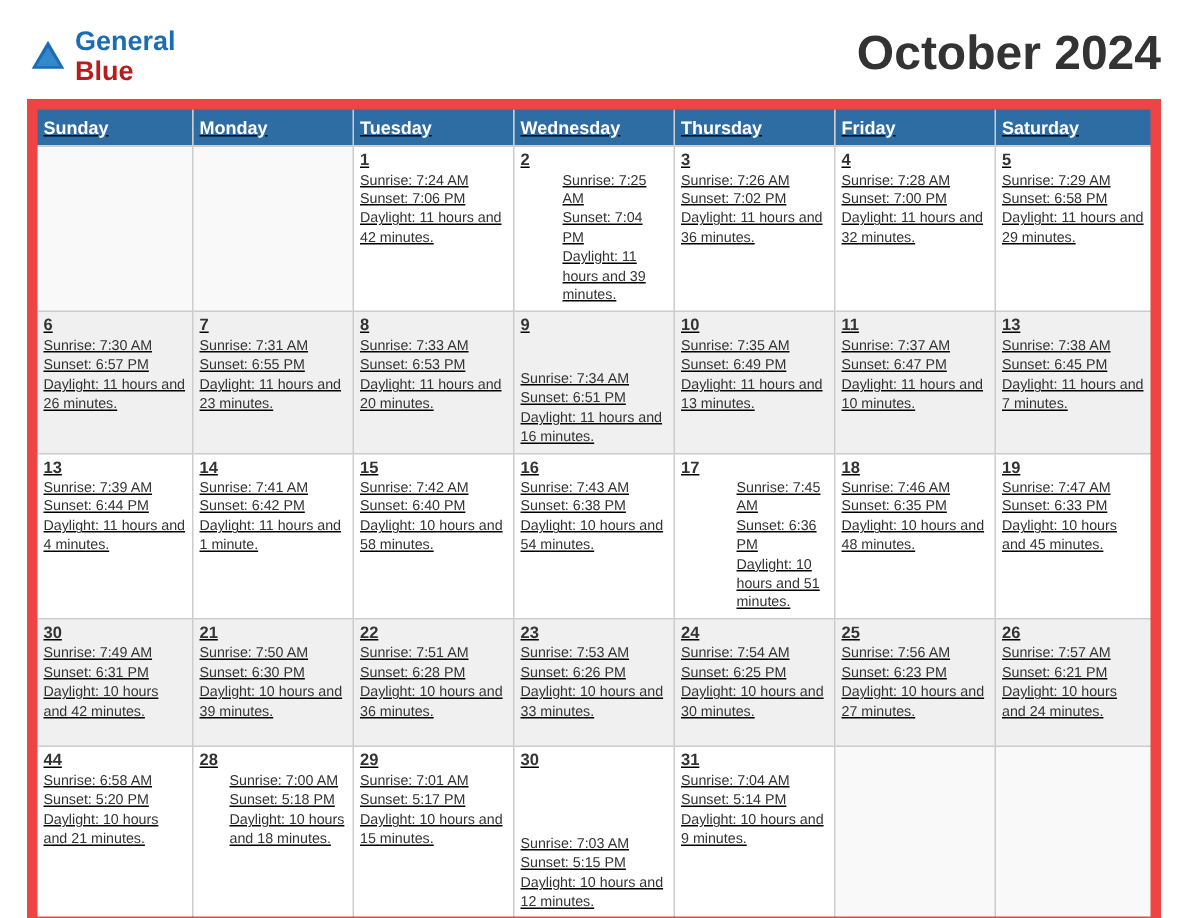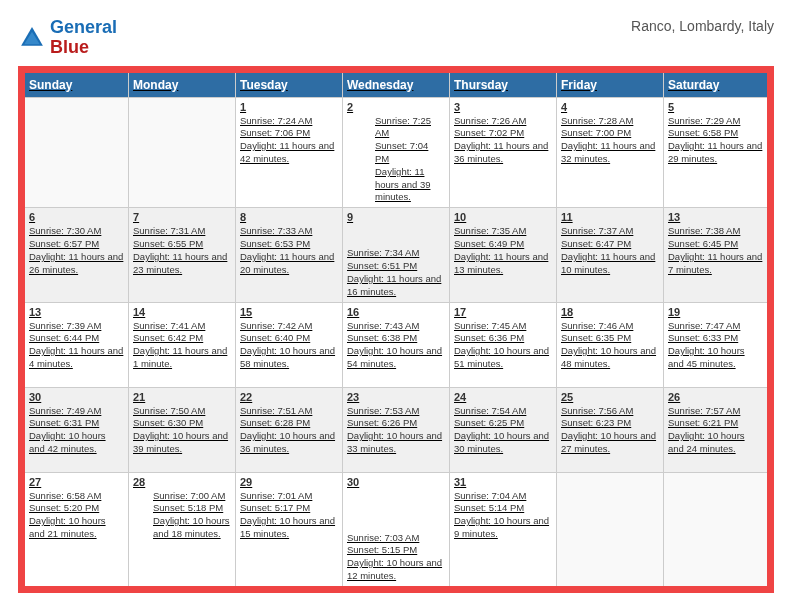--- a/index.html
+++ b/index.html
@@ -108,21 +108,21 @@
       <svg class="logo-icon" viewBox="0 0 36 36">
         <polygon points="18,4 32,28 4,28" fill="#1a6db5"></polygon>
         <polygon points="18,10 28,26 8,26" fill="#4fa3e0" opacity="0.5"></polygon>
       </svg>
       <div class="logo-text">
         <div><span>General</span></div>
         <div><span style="color:#b91c1c">Blue</span></div>
       </div>
     </div>
     <div class="title-block">
-      <div class="subtitle">Ranco, Lombardy, Italy</div>
+      <div class="month-title">October 2024</div>
     </div>
   </div>
 
   <table class="calendar">
     <thead>
       <tr>
       <th>Sunday</th>
           <th>Monday</th>
           <th>Tuesday</th>
           <th>Wednesday</th>
@@ -230,21 +230,21 @@
 Daylight: 10 hours and 58 minutes.</div>
           </td>
           <td>
             <div class="day-num">16</div>
             <div class="cell-text" style="white-space: pre-line;">Sunrise: 7:43 AM
 Sunset: 6:38 PM
 Daylight: 10 hours and 54 minutes.</div>
           </td>
           <td>
             <div class="day-num">17</div>
-            <div class="cell-text" style="white-space: pre-line;">Sunrise: 7:45 AM
+            <div class="cell-text" style="white-space: pre-line; margin-left: 37px;">Sunrise: 7:45 AM
 Sunset: 6:36 PM
 Daylight: 10 hours and 51 minutes.</div>
           </td>
           <td>
             <div class="day-num">18</div>
             <div class="cell-text" style="white-space: pre-line;">Sunrise: 7:46 AM
 Sunset: 6:35 PM
 Daylight: 10 hours and 48 minutes.</div>
           </td>
           <td>
@@ -293,21 +293,21 @@
           </td>
           <td>
             <div class="day-num">26</div>
             <div class="cell-text" style="white-space: pre-line;">Sunrise: 7:57 AM
 Sunset: 6:21 PM
 Daylight: 10 hours and 24 minutes.</div>
           </td>
         </tr>
         <tr>
           <td>
-            <div class="day-num">27</div>
+            <div class="day-num">44</div>
             <div class="cell-text" style="white-space: pre-line;">Sunrise: 6:58 AM
 Sunset: 5:20 PM
 Daylight: 10 hours and 21 minutes.</div>
           </td>
           <td>
             <div class="day-num">28</div>
             <div class="cell-text" style="white-space: pre-line; margin-left: 20px;">Sunrise: 7:00 AM
 Sunset: 5:18 PM
 Daylight: 10 hours and 18 minutes.</div>
           </td>

